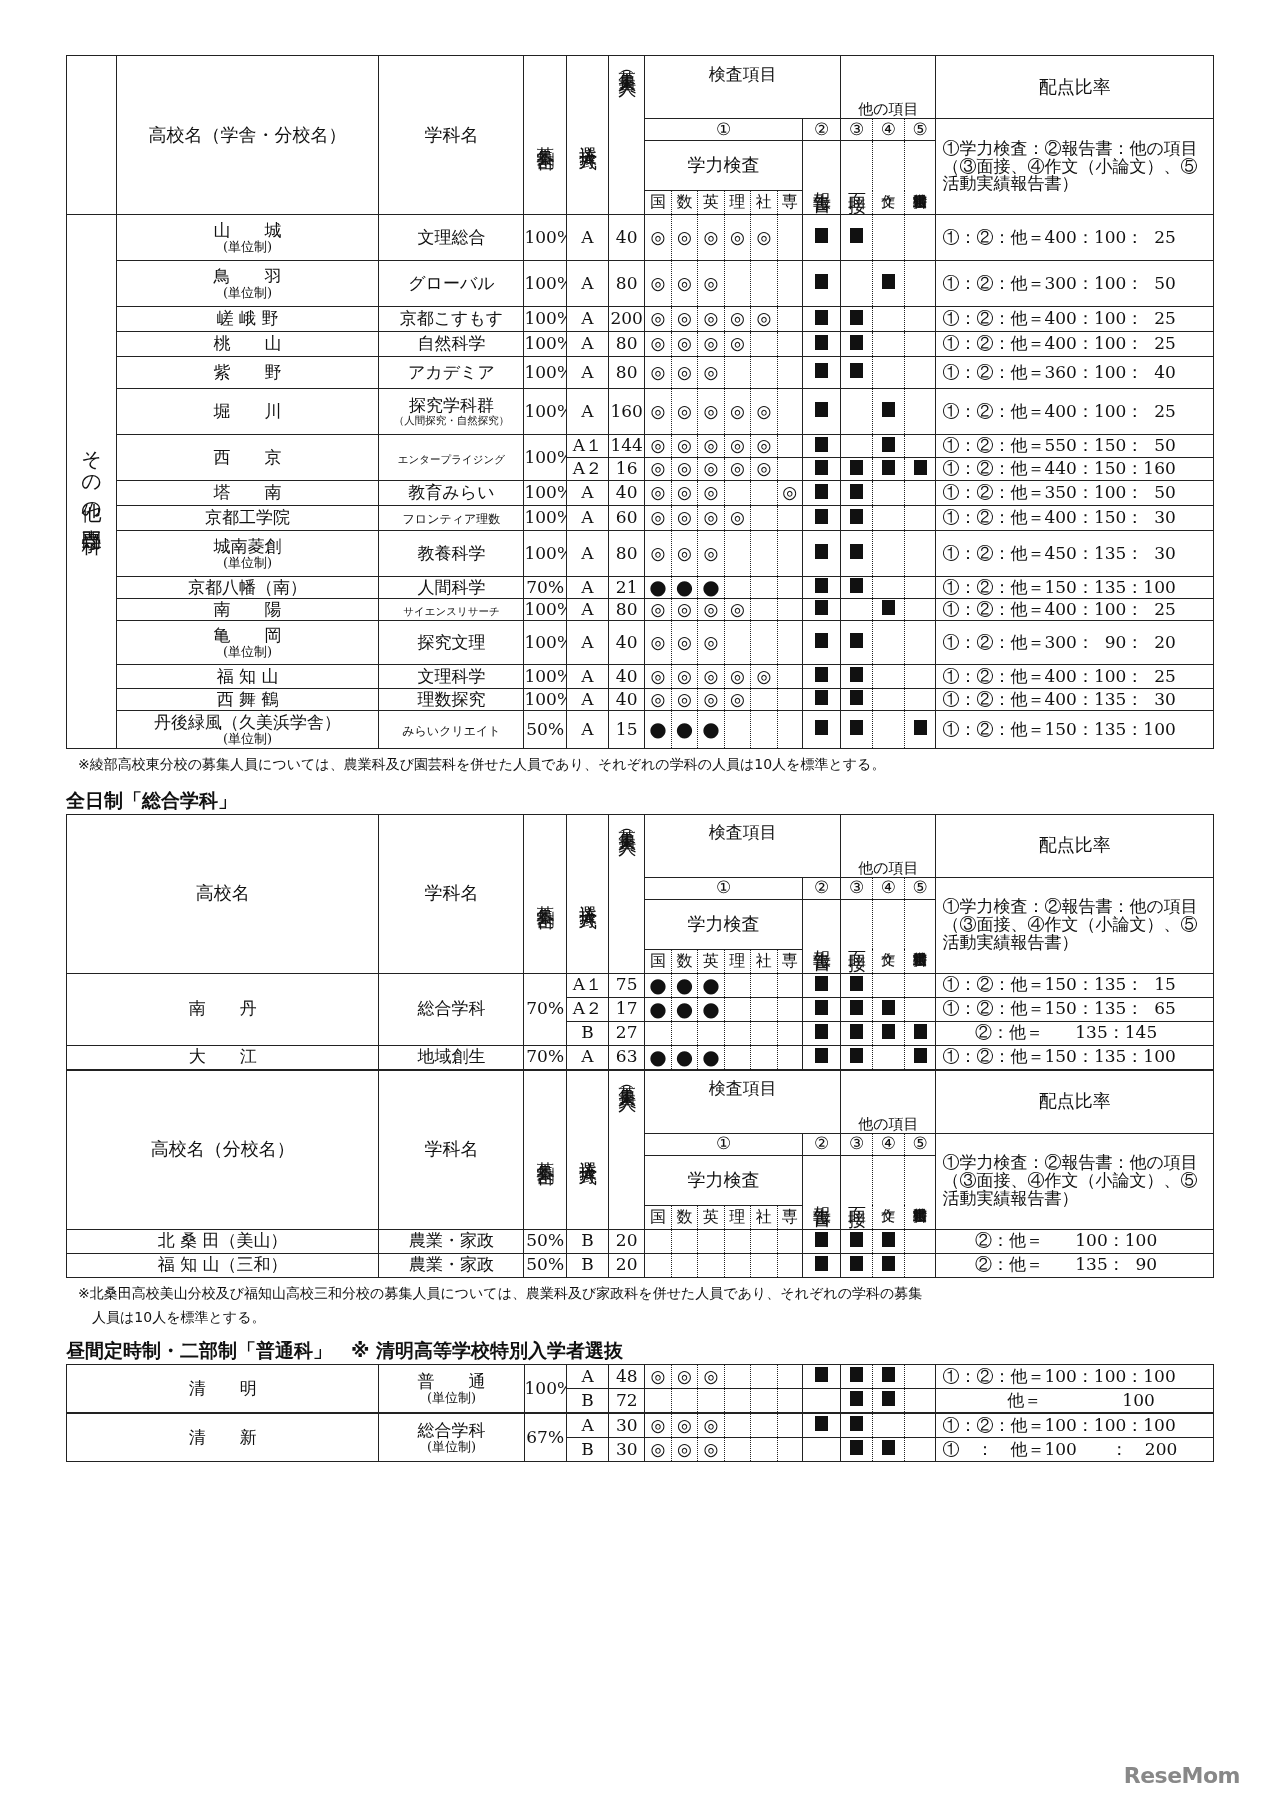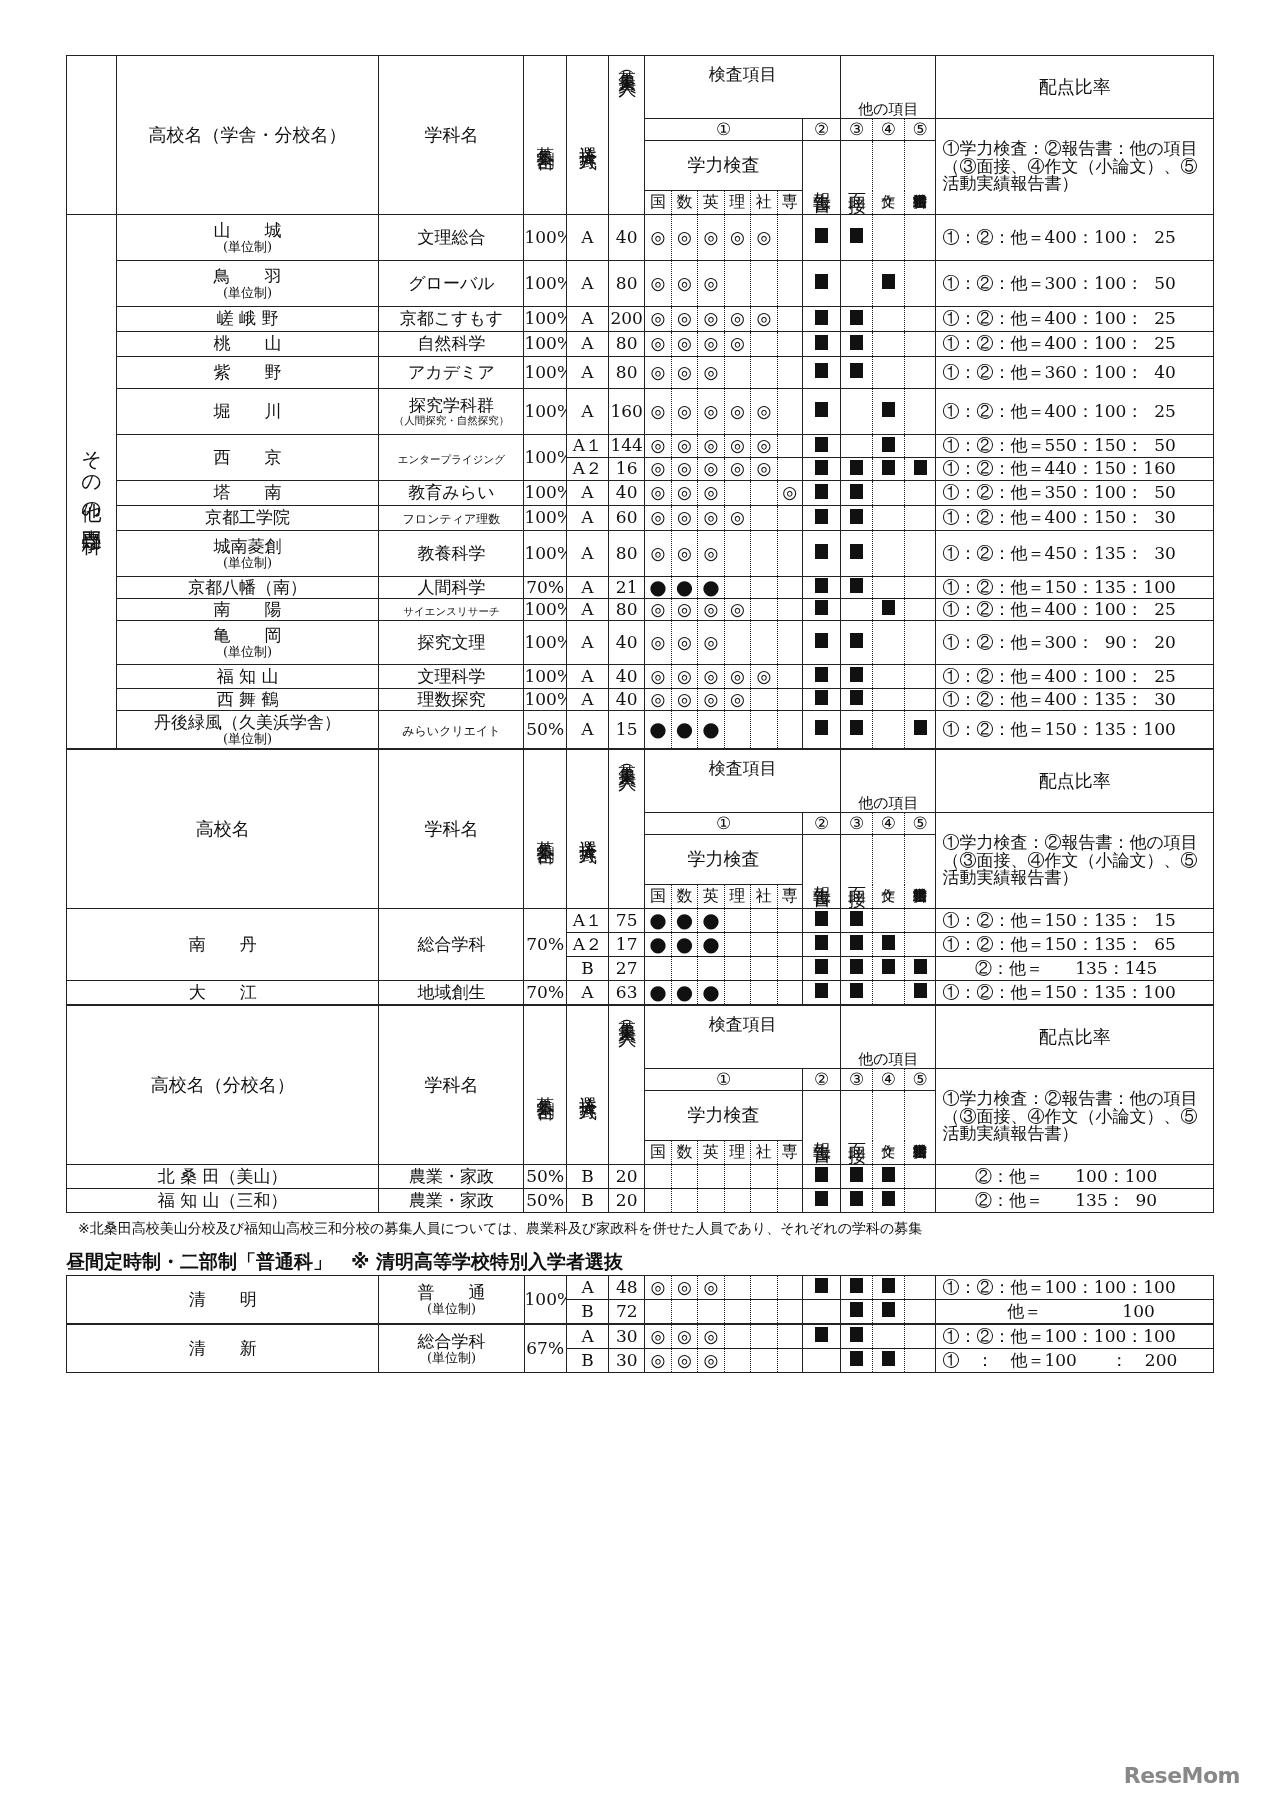--- a/index.html
+++ b/index.html
@@ -394,21 +394,23 @@
           <td class="dotl dotr "></td>
           <td class="dotl "></td>
           <td class=""><span class="mark-sq"></span></td>
           <td class="dotr"><span class="mark-sq"></span></td>
           <td class="dotl dotr"></td>
           <td class="dotl"><span class="mark-sq"></span></td>
           <td class="ratio">①：②：他＝150：135：100</td>
         </tr>
       </tbody>
   </table>
+  <div class="note">※綾部高校東分校の募集人員については、農業科及び園芸科を併せた人員であり、それぞれの学科の人員は10人を標準とする。</div>
 
+  <div class="section-title">全日制「総合学科」</div>
   <table class="grid" id="t2">
     <colgroup>
       <col style="width:295px">
         <col style="width:137px">
       <col style="width:40px">
         <col style="width:40px">
         <col style="width:34px">
       <col style="width:25px">
         <col style="width:25px">
         <col style="width:25px">
@@ -619,20 +621,21 @@
           <td class="dotl "></td>
           <td class=""><span class="mark-sq"></span></td>
           <td class="dotr"><span class="mark-sq"></span></td>
           <td class="dotl dotr"><span class="mark-sq"></span></td>
           <td class="dotl"></td>
           <td class="ratio">      ②：他＝      135：  90</td>
         </tr>
       </tbody>
   </table>
   <div class="note" style="line-height:1.6;margin-top:4px">※北桑田高校美山分校及び福知山高校三和分校の募集人員については、農業科及び家政科を併せた人員であり、それぞれの学科の募集</div>
+  <div class="note" style="margin-left:26px;line-height:1.6">人員は10人を標準とする。</div>
 
   <div class="section-title">昼間定時制・二部制「普通科」　※ 清明高等学校特別入学者選抜</div>
   <table class="grid" id="t4">
     <colgroup>
       <col style="width:295px">
         <col style="width:137px">
       <col style="width:40px">
         <col style="width:40px">
         <col style="width:34px">
       <col style="width:25px">

